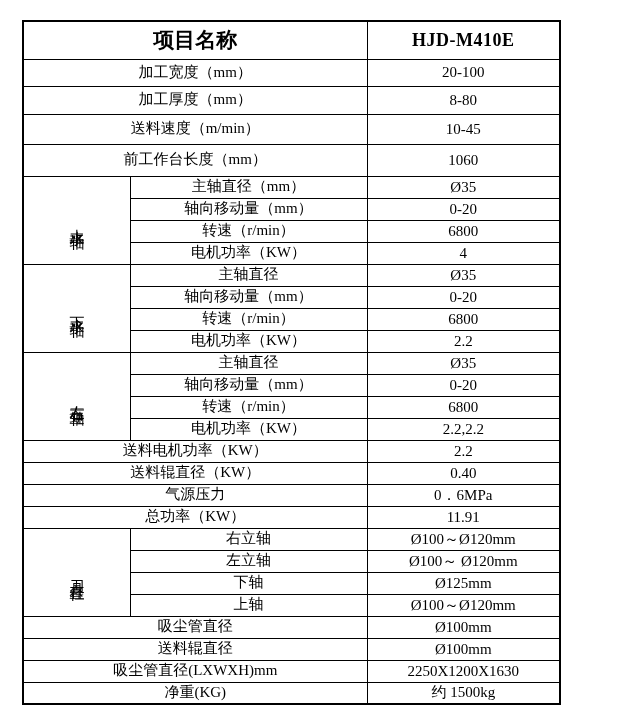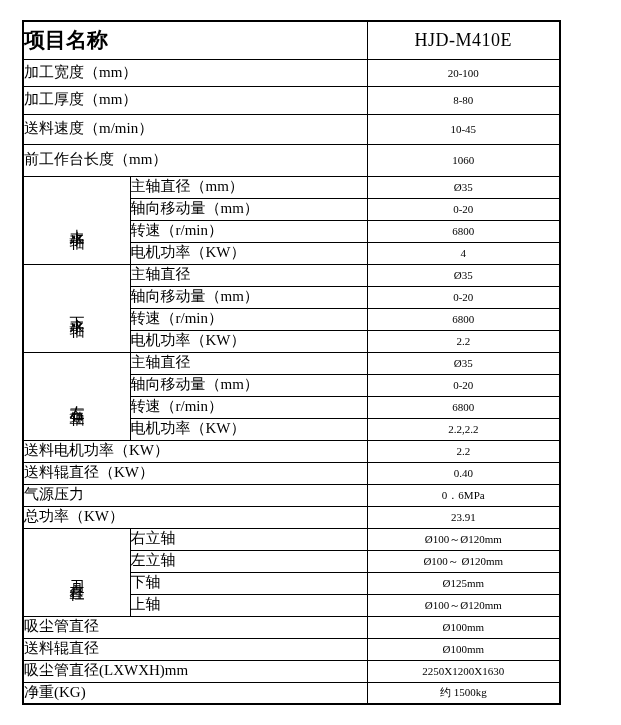--- a/index.html
+++ b/index.html
@@ -26,37 +26,37 @@
     table-layout: fixed;
     border: 2px solid #000000;
   }
   table.spec-table td {
     border: 1px solid #000000;
     padding: 0;
     overflow: hidden;
     vertical-align: middle;
   }
   .c-label, .c-sublabel {
-    text-align: left;
+    text-align: center;
     padding-left: 9px;
     font-size: 15px;
     line-height: 1.15;
   }
   .c-value {
     text-align: center;
-    font-size: 11px;
+    font-size: 15px;
   }
   .head-label {
     font-size: 21px;
     font-weight: bold;
     padding-left: 10px;
   }
   .head-value {
     font-size: 18px;
-    font-weight: normal;
+    font-weight: bold;
     text-align: center;
     letter-spacing: 0.5px;
   }
   .c-group {
     text-align: center;
   }
   .vtext {
     display: inline-block;
     writing-mode: vertical-lr;
     text-orientation: upright;
@@ -172,21 +172,21 @@
     <tr class="h22">
       <td class="c-label" colspan="2">送料辊直径（KW）</td>
       <td class="c-value">0.40</td>
     </tr>
     <tr class="h22">
       <td class="c-label" colspan="2">气源压力</td>
       <td class="c-value">0．6MPa</td>
     </tr>
     <tr class="h22">
       <td class="c-label" colspan="2">总功率（KW）</td>
-      <td class="c-value">23.91</td>
+      <td class="c-value">11.91</td>
     </tr>
 
     <tr class="h22">
       <td class="c-group" rowspan="4">
         <span class="vtext">刀具直径</span>
       </td>
       <td class="c-sublabel">右立轴</td>
       <td class="c-value">Ø100～Ø120mm</td>
     </tr>
     <tr class="h22">

